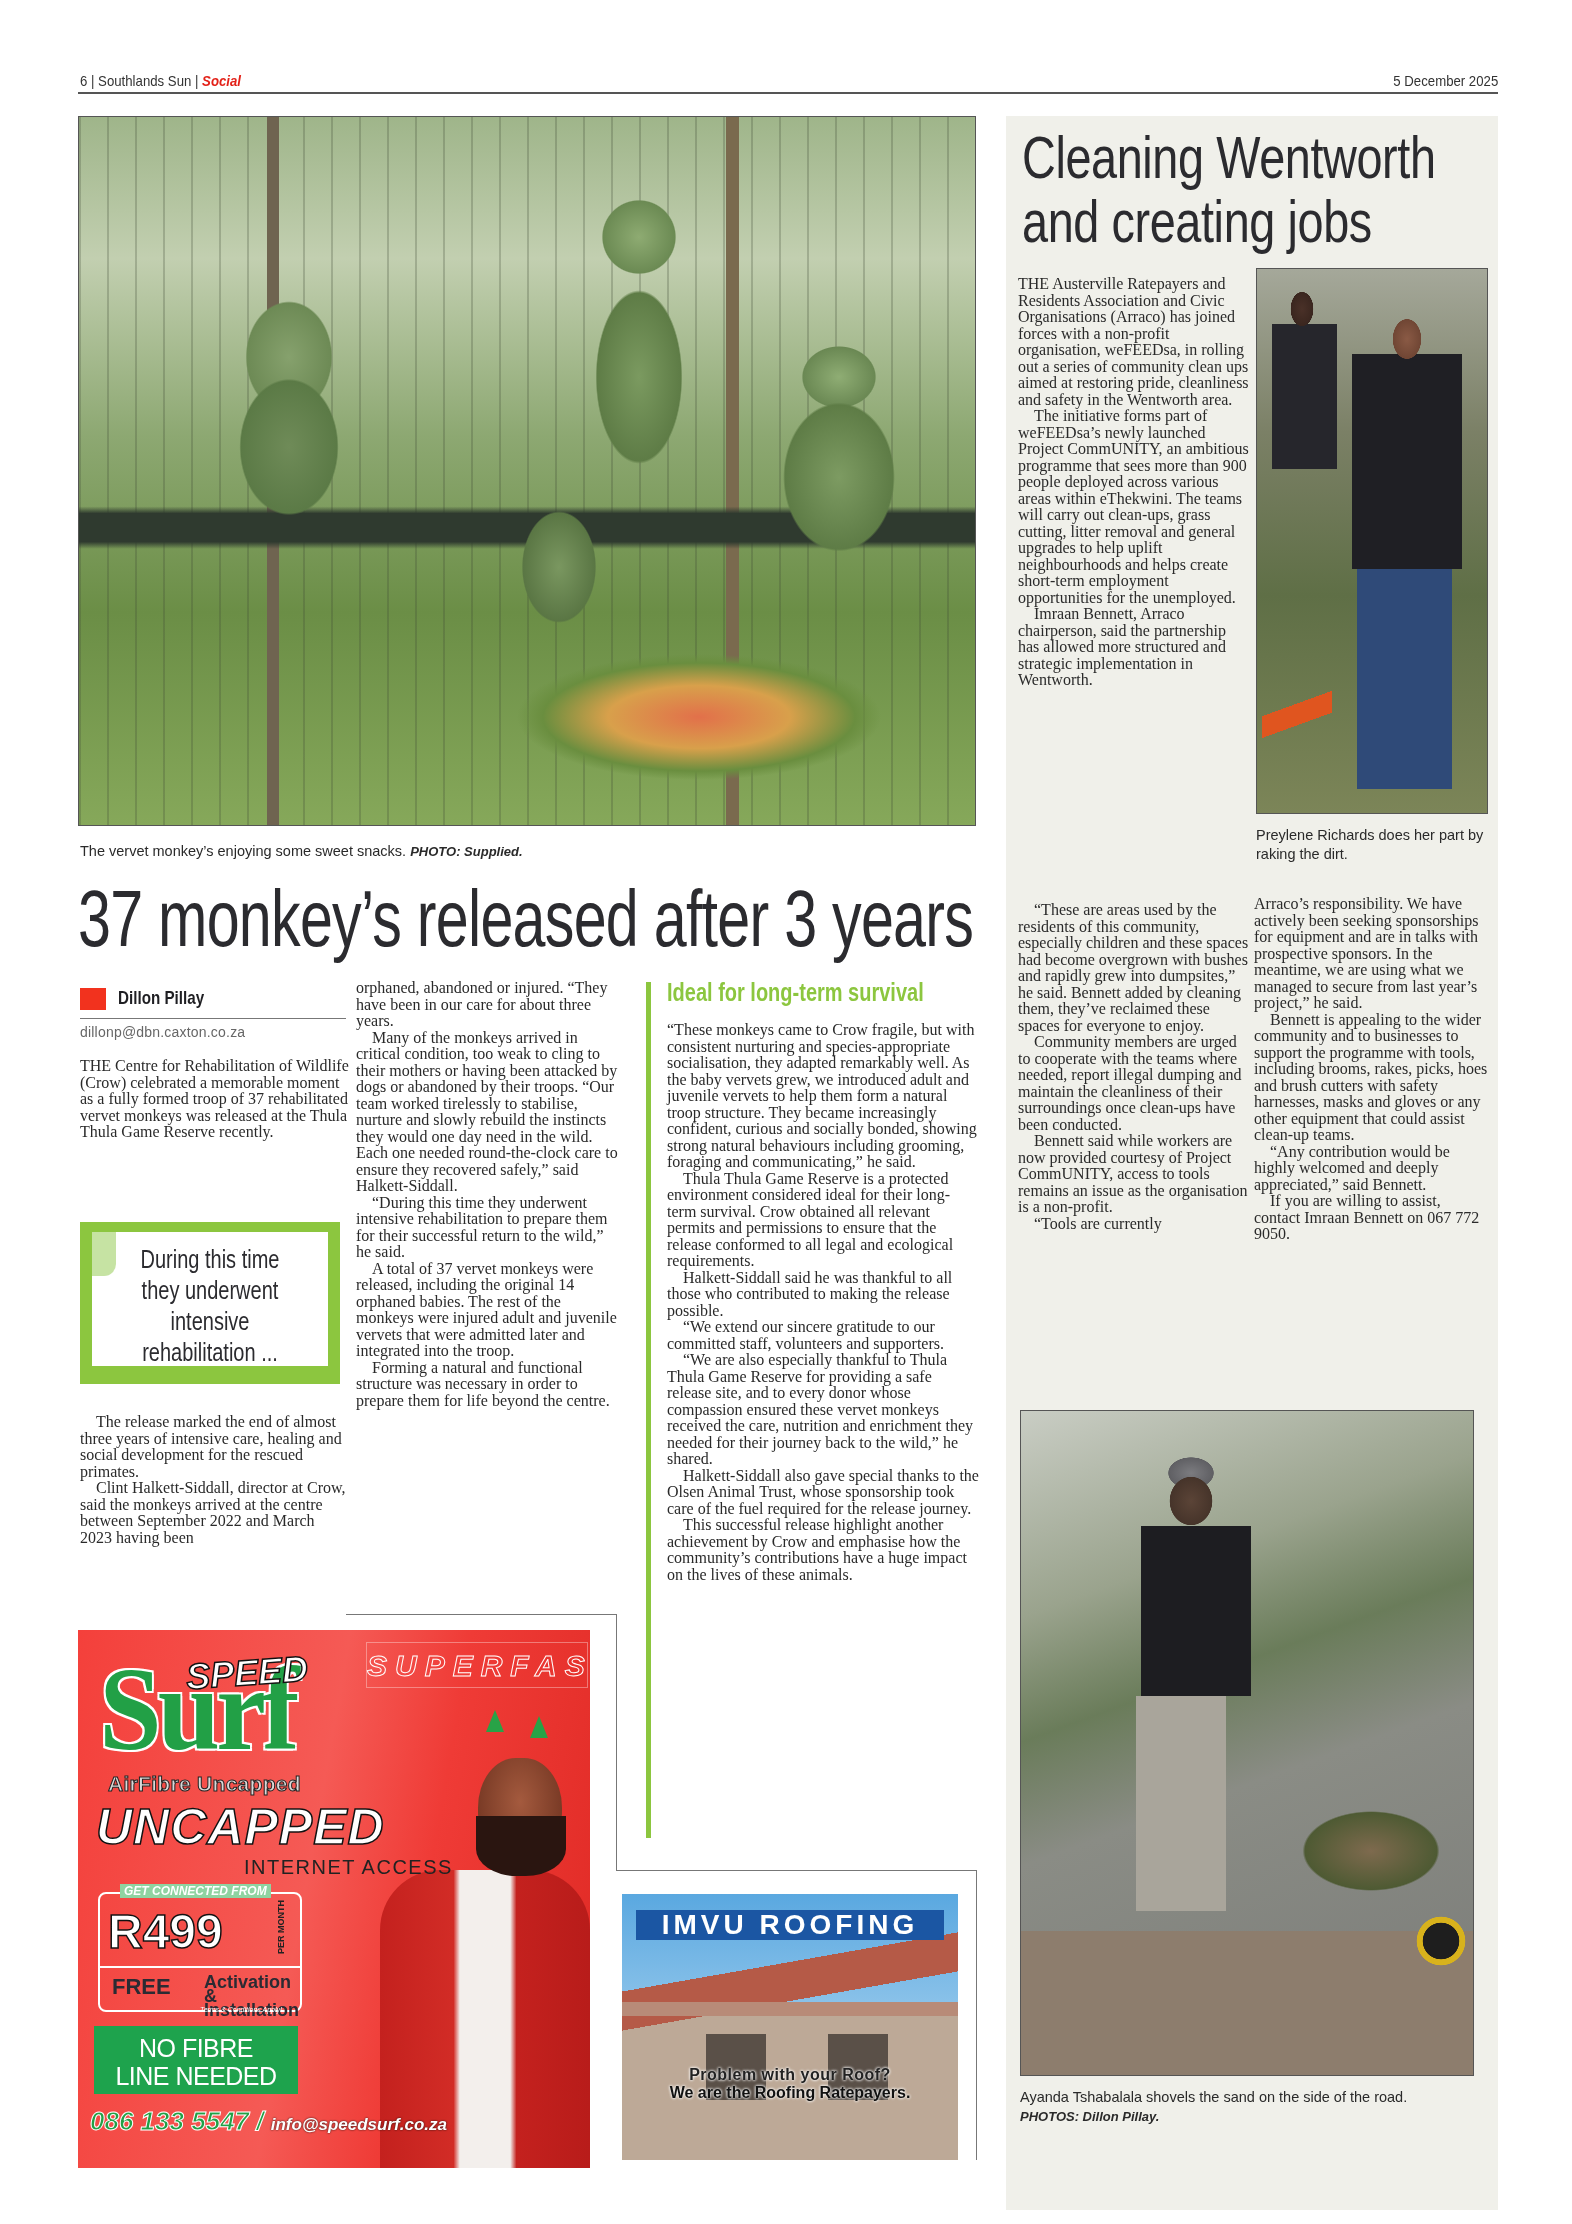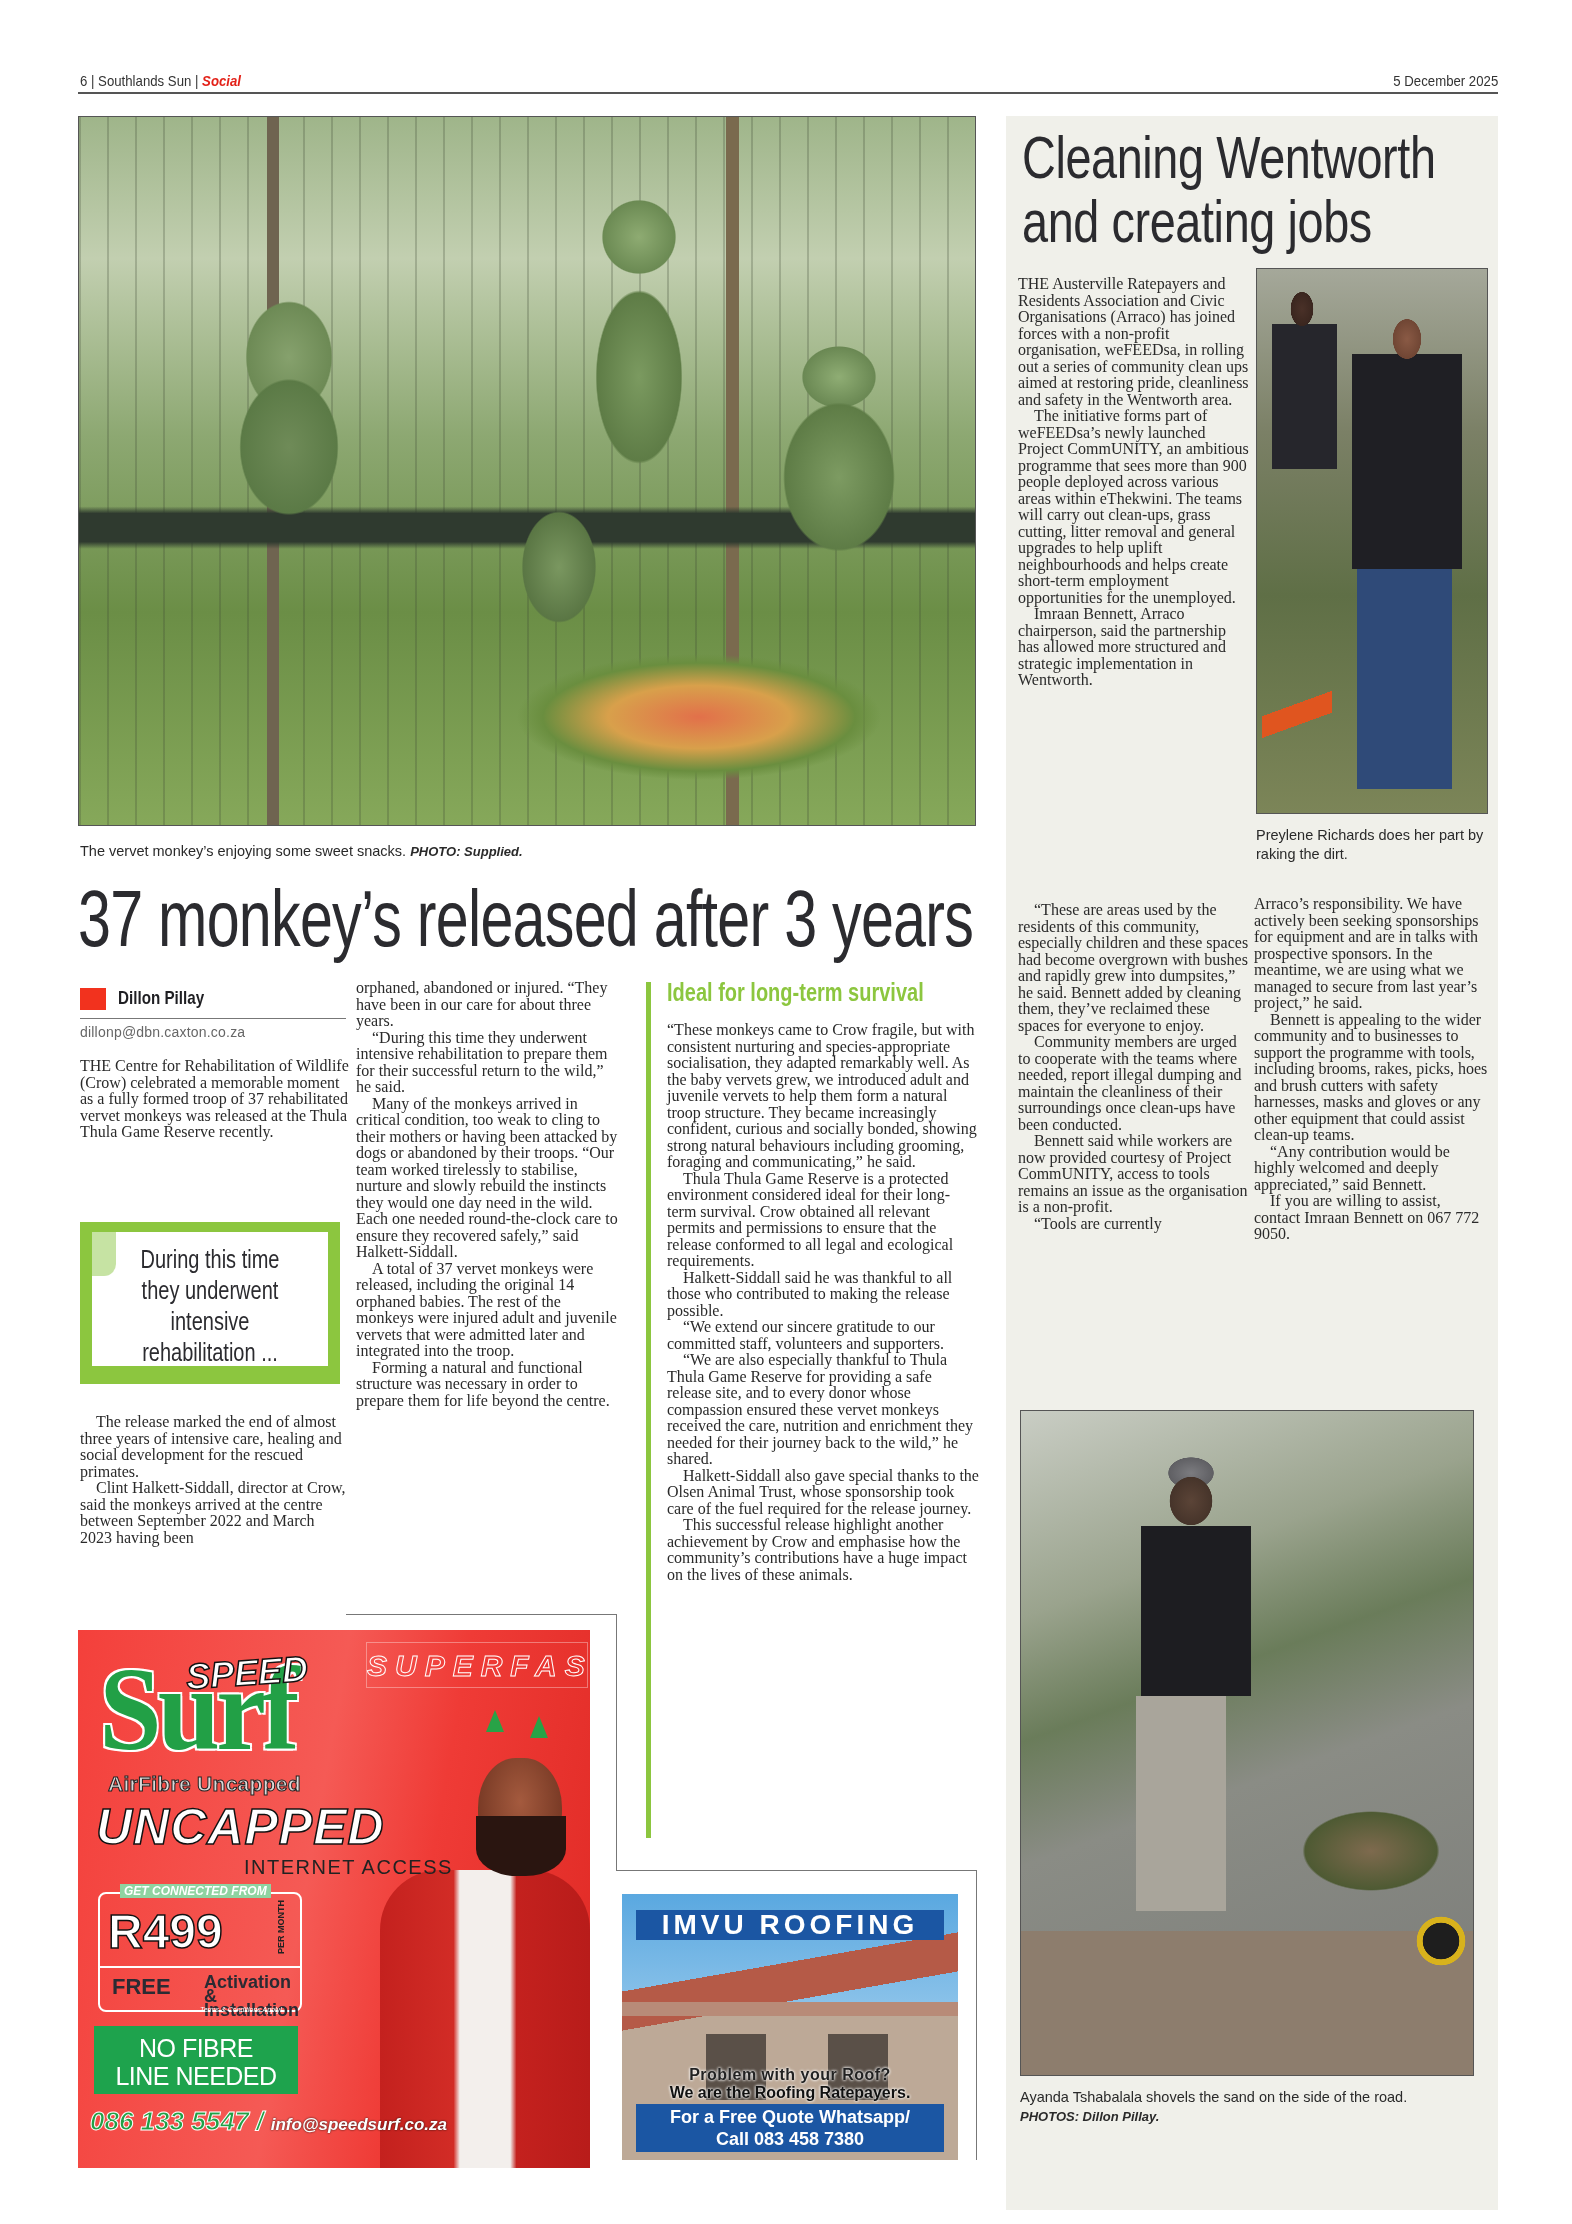--- a/index.html
+++ b/index.html
@@ -181,22 +181,22 @@
   </div>
 </div>
 
 <div class="abs body col1b">
   <p class="ind">The release marked the end of almost three years of intensive care, healing and social development for the rescued primates.</p>
   <p class="ind">Clint Halkett-Siddall, director at Crow, said the monkeys arrived at the centre between September 2022 and March 2023 having been</p>
 </div>
 
 <div class="abs body col2">
   <p>orphaned, abandoned or injured. “They have been in our care for about three years.</p>
+  <p class="ind">Many of the monkeys arrived in critical condition, too weak to cling to their mothers or having been attacked by dogs or abandoned by their troops. “Our team worked tirelessly to stabilise, nurture and slowly rebuild the instincts they would one day need in the wild. Each one needed round-the-clock care to ensure they recovered safely,” said Halkett-Siddall.</p>
   <p class="ind">“During this time they underwent intensive rehabilitation to prepare them for their successful return to the wild,” he said.</p>
-  <p class="ind">Many of the monkeys arrived in critical condition, too weak to cling to their mothers or having been attacked by dogs or abandoned by their troops. “Our team worked tirelessly to stabilise, nurture and slowly rebuild the instincts they would one day need in the wild. Each one needed round-the-clock care to ensure they recovered safely,” said Halkett-Siddall.</p>
   <p class="ind">A total of 37 vervet monkeys were released, including the original 14 orphaned babies. The rest of the monkeys were injured adult and juvenile vervets that were admitted later and integrated into the troop.</p>
   <p class="ind">Forming a natural and functional structure was necessary in order to prepare them for life beyond the centre.</p>
 </div>
 
 <div class="abs subhead-bar"></div>
 <h3 class="abs subhead">Ideal for long-term survival</h3>
 <div class="abs body col3">
   <p>“These monkeys came to Crow fragile, but with consistent nurturing and species-appropriate socialisation, they adapted remarkably well. As the baby vervets grew, we introduced adult and juvenile vervets to help them form a natural troop structure. They became increasingly confident, curious and socially bonded, showing strong natural behaviours including grooming, foraging and communicating,” he said.</p>
   <p class="ind">Thula Thula Game Reserve is a protected environment considered ideal for their long-term survival. Crow obtained all relevant permits and permissions to ensure that the release conformed to all legal and ecological requirements.</p>
   <p class="ind">Halkett-Siddall said he was thankful to all those who contributed to making the release possible.</p>
@@ -245,24 +245,20 @@
     <span class="email">info@speedsurf.co.za</span>
   </div>
 </div>
 
 <div class="abs ad-roof">
   <div class="window" style="left:84px;"></div>
   <div class="window" style="left:206px;"></div>
   <div class="title">IMVU ROOFING</div>
   <div class="q1">Problem with your Roof?</div>
   <div class="q2">We are the Roofing  Ratepayers.</div>
-  <div class="cta">
-    <div>For a Free Quote Whatsapp/</div>
-    <div>Call 083 458 7380</div>
-  </div>
 </div>
 
 <div class="abs sidebar-box"></div>
 <h2 class="abs headline hl-clean">
   <div>Cleaning Wentworth</div>
   <div>and creating jobs</div>
 </h2>
 
 <div class="abs body col-w1">
   <p>THE Austerville Ratepayers and Residents Association and Civic Organisations (Arraco) has joined forces with a non-profit organisation, weFEEDsa, in rolling out a series of community clean ups aimed at restoring pride, cleanliness and safety in the Wentworth area.</p>

